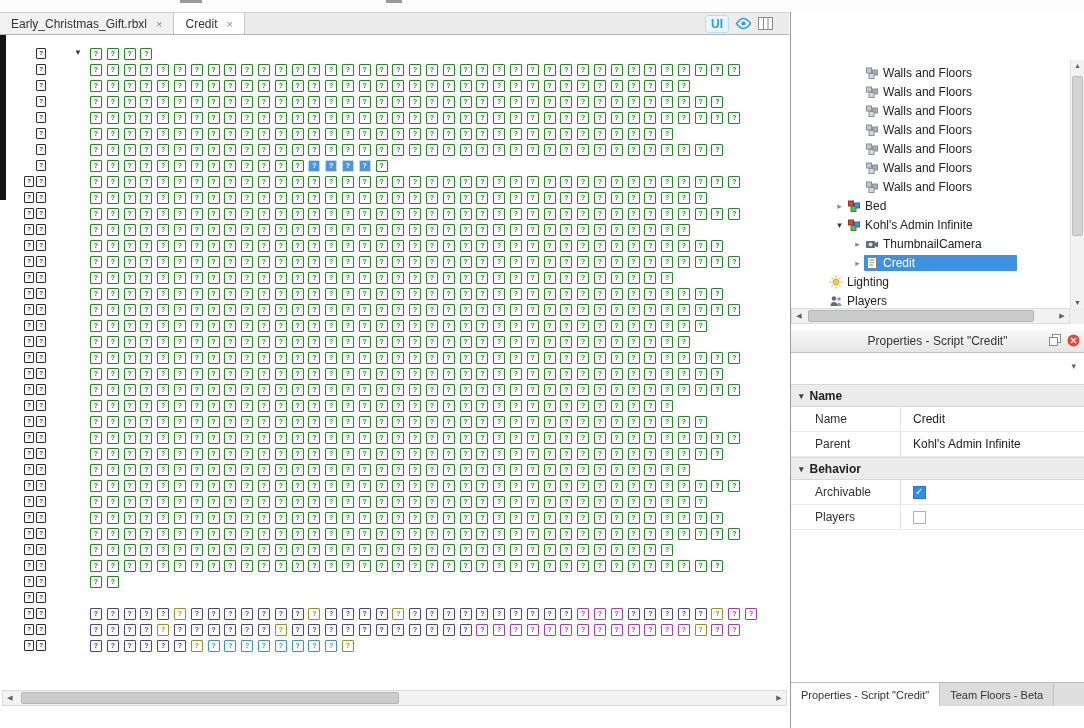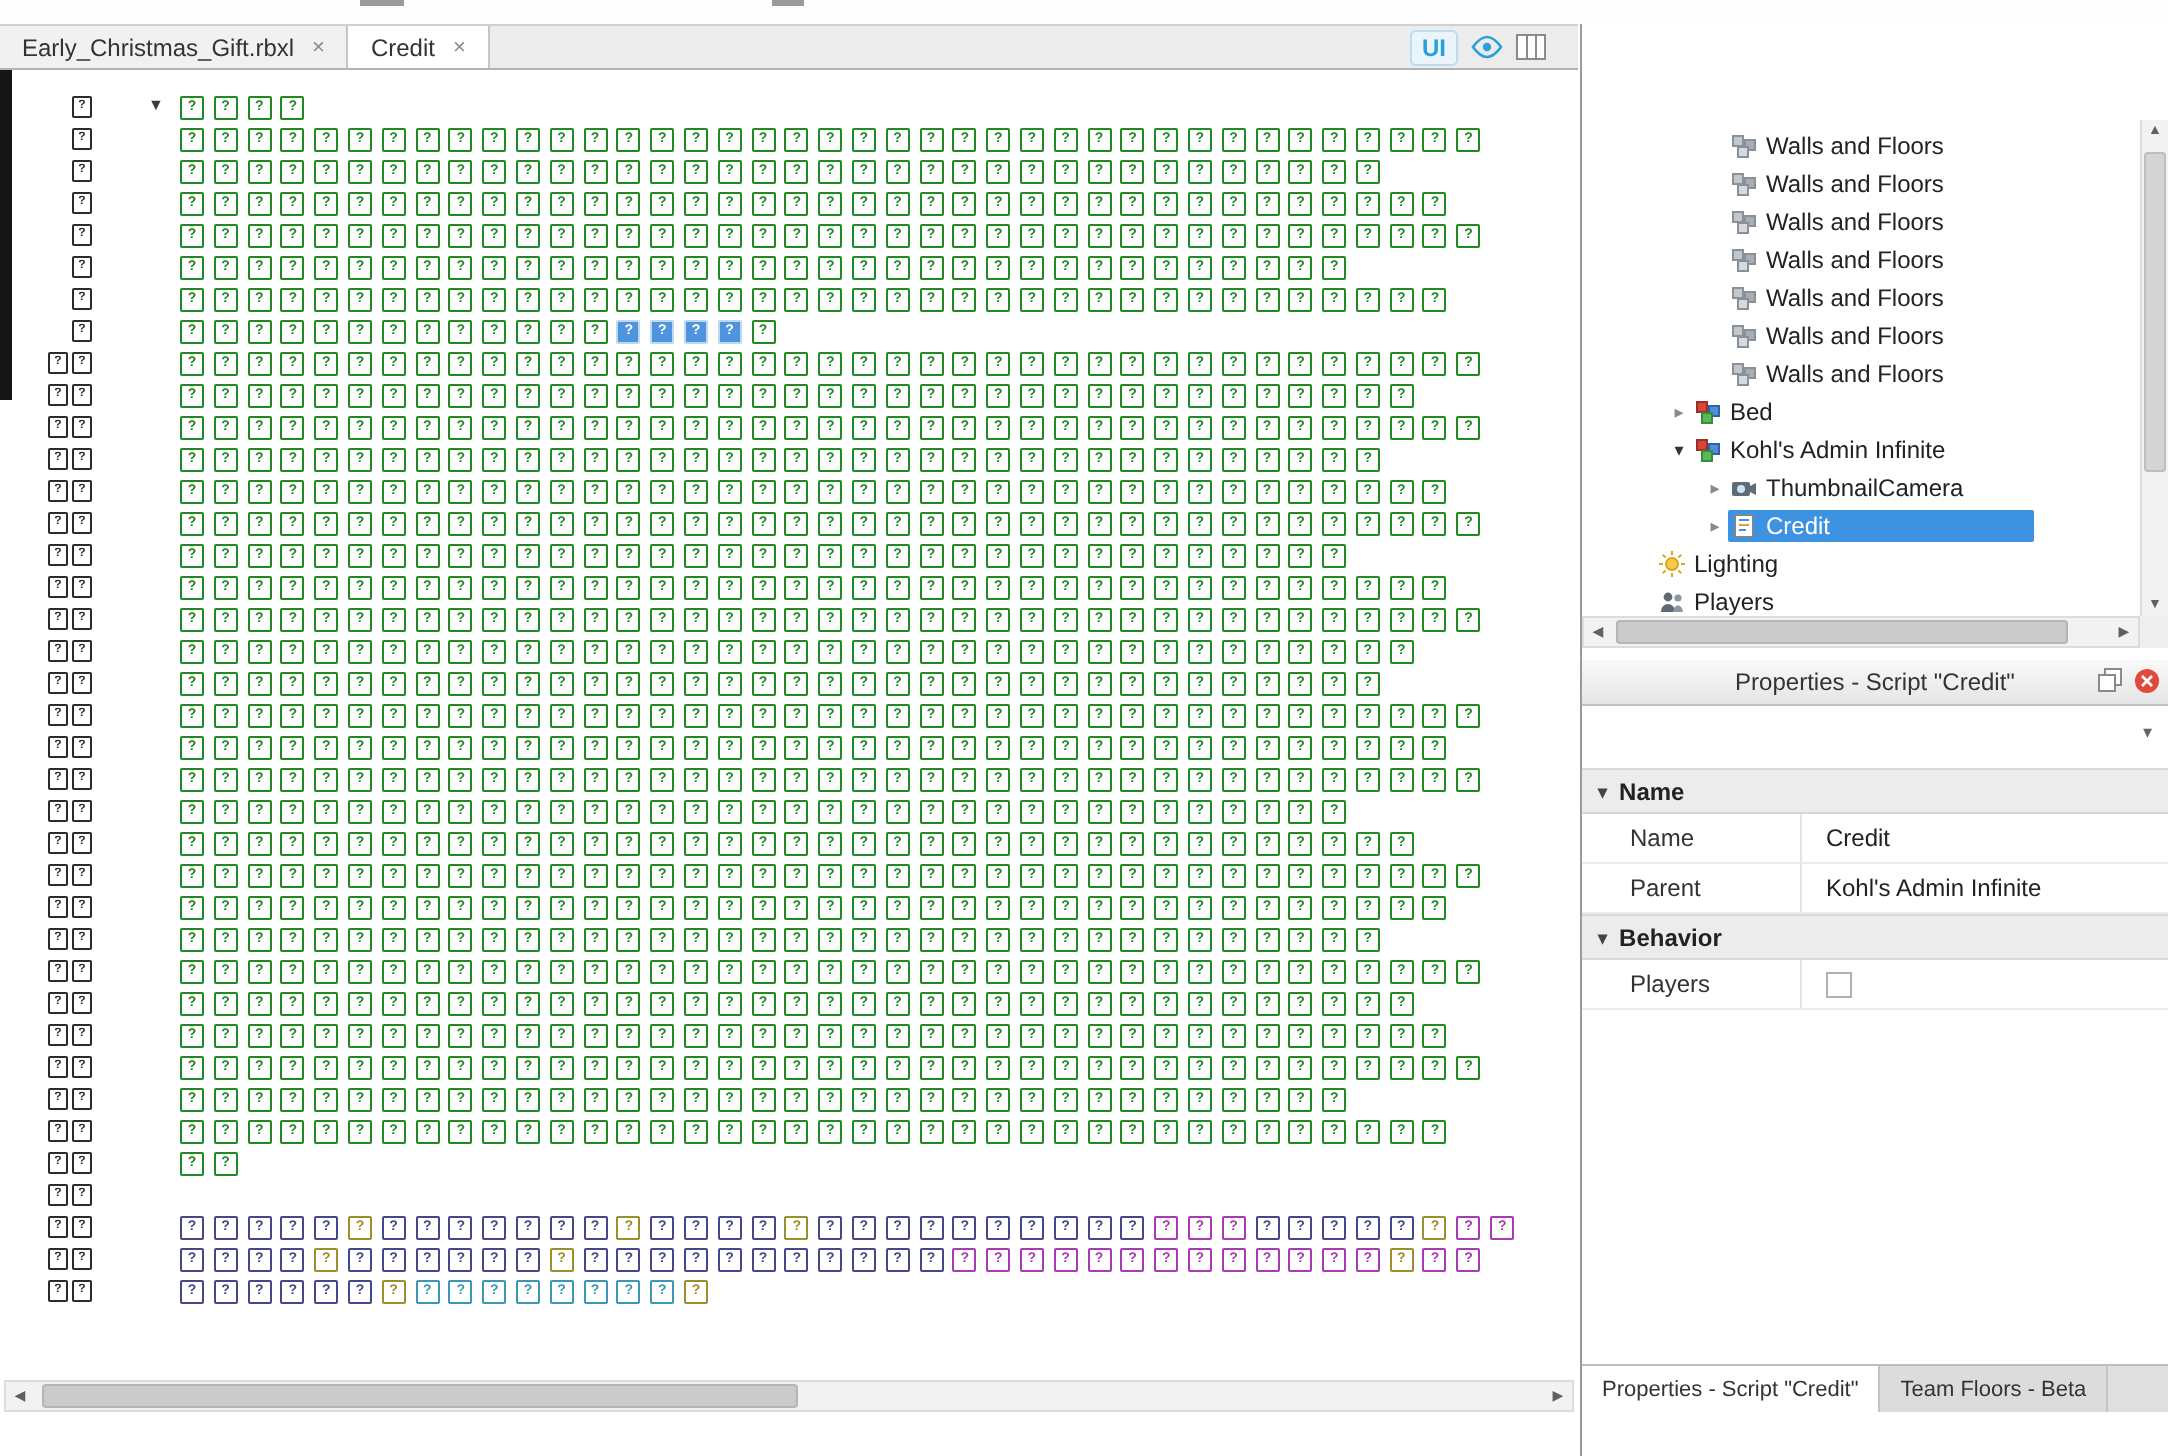--- a/index.html
+++ b/index.html
@@ -445,20 +445,26 @@
       </div>
       <div class="prow">
         <div class="plabel">Parent</div>
         <div class="pvalue">Kohl's Admin Infinite</div>
       </div>
       <div class="psec">
         <span class="sarrow">▾</span>
         <span class="sname">Behavior</span>
       </div>
       <div class="prow">
+        <div class="plabel">Archivable</div>
+        <div class="pvalue">
+          <span class="cb on" style="background: rgb(46, 140, 235); border-color: rgb(36, 119, 204);"></span>
+        </div>
+      </div>
+      <div class="prow">
         <div class="plabel">Players</div>
         <div class="pvalue">
           <span class="cb"></span>
         </div>
       </div>
     </div>
 
   <div class="btabs">
       <div class="btab active">Properties - Script "Credit"</div>
       <div class="btab">Team Floors - Beta</div>

